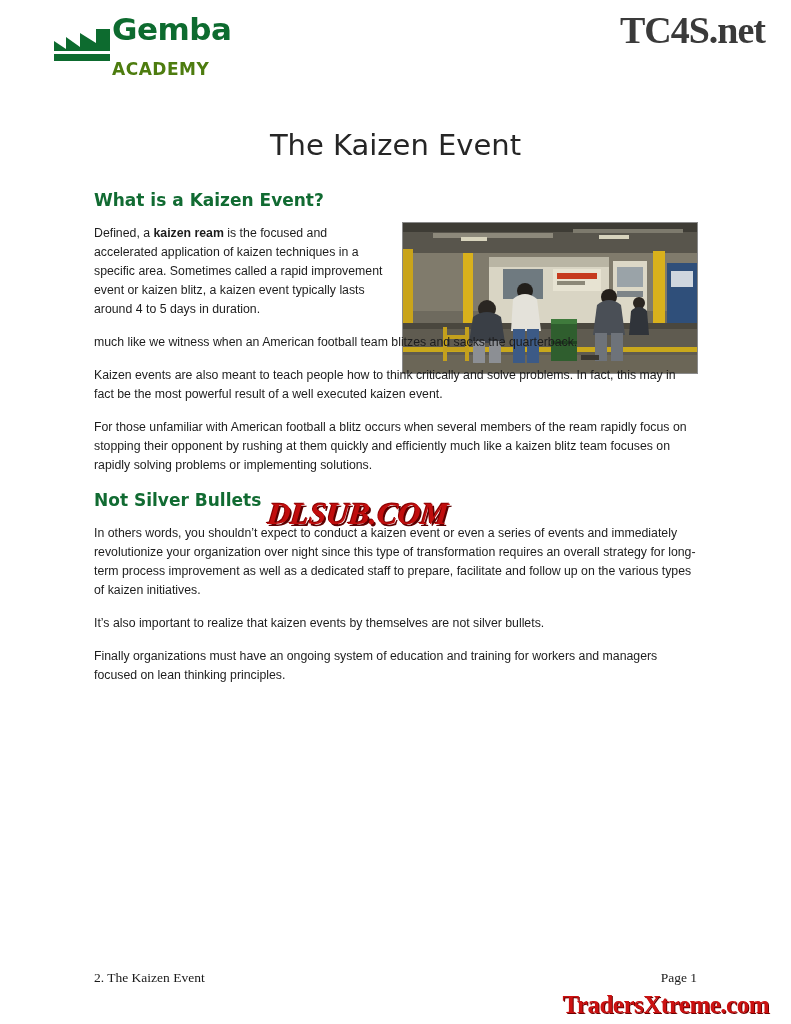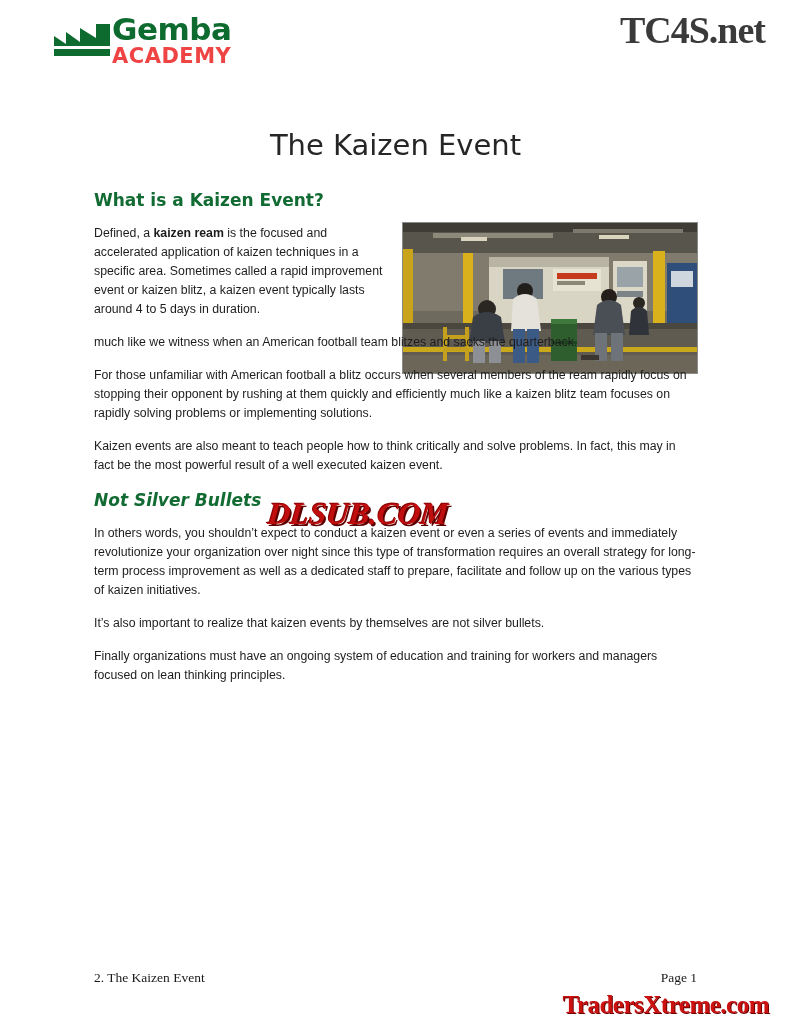--- a/index.html
+++ b/index.html
@@ -47,25 +47,25 @@
     font-family: "DejaVu Sans", sans-serif;
     font-weight: bold;
     font-size: 31px;
     color: #0d6b2f;
     letter-spacing: -0.5px;
     display: block;
   }
   .logo-text .l2 {
     font-family: "DejaVu Sans", sans-serif;
     font-weight: bold;
-    font-size: 21px;
-    color: #ef4444;
+    font-size: 17px;
+    color: #4d7c0f;
     letter-spacing: 0.5px;
     display: block;
-    margin-top: 1px;
+    margin-top: 16px;
   }
   .watermark-tc4s {
     position: absolute;
     right: 26px;
     top: 8px;
     font-family: "Liberation Serif", serif;
     font-weight: bold;
     font-size: 38px;
     color: #3a3a3a;
     letter-spacing: -1px;
@@ -113,21 +113,21 @@
     top: 222px;
     left: 402px;
     width: 296px;
     height: 152px;
     border: 1px solid #8a8a8a;
     overflow: hidden;
     background: #2b2b28;
   }
   .photo svg { display: block; }
 
-  .sec2 { margin-top: 26px; font-style: italic; }
+  .sec2 { margin-top: 26px; }
 
   
   .footer {
     position: absolute;
     left: 94px;
     right: 94px;
     bottom: 38px;
     font-family: "Liberation Serif", serif;
     font-size: 13.5px;
     color: #1a1a1a;
@@ -256,23 +256,23 @@
   </div>
 
   <div class="content">
 
     <h2 class="section">What is a Kaizen Event?</h2>
 
     <p class="para narrow"><span>Defined, a </span><b>kaizen ream</b><span> is the focused and accelerated application of kaizen techniques in a specific area.  Sometimes called a rapid improvement event or kaizen blitz, a kaizen event typically lasts around 4 to 5 days in duration.</span></p>
 
     <p class="para" style="margin-top:0">much like we witness when an American football team blitzes and sacks the quarterback.</p>
 
+    <p class="para">Kaizen events are also meant to teach people how to think critically and solve problems.  In fact, this may in fact be the most powerful result of a well executed kaizen event.</p>
+
     <p class="para">For those unfamiliar with American football a blitz occurs when several members of the ream rapidly focus on stopping their opponent by rushing at them quickly and efficiently much like a kaizen blitz team focuses on rapidly solving problems or implementing solutions.</p>
-
-    <p class="para">Kaizen events are also meant to teach people how to think critically and solve problems.  In fact, this may in fact be the most powerful result of a well executed kaizen event.</p>
 
     <h2 class="section sec2">Not Silver Bullets</h2>
 
     <p class="para">In others words, you shouldn’t expect to conduct a kaizen event or even a series of events and immediately revolutionize your organization over night since this type of transformation requires an overall strategy for long-term process improvement as well as a dedicated staff to prepare, facilitate and follow up on the various types of kaizen initiatives.</p>
     <p class="para">It’s also important to realize that kaizen events by themselves are not silver bullets.</p>
     <p class="para">Finally organizations must have an ongoing system of education and training for workers and managers focused on lean thinking principles.</p>
   </div>
 
   <div class="watermark-dlsub">DLSUB.COM</div>
 

